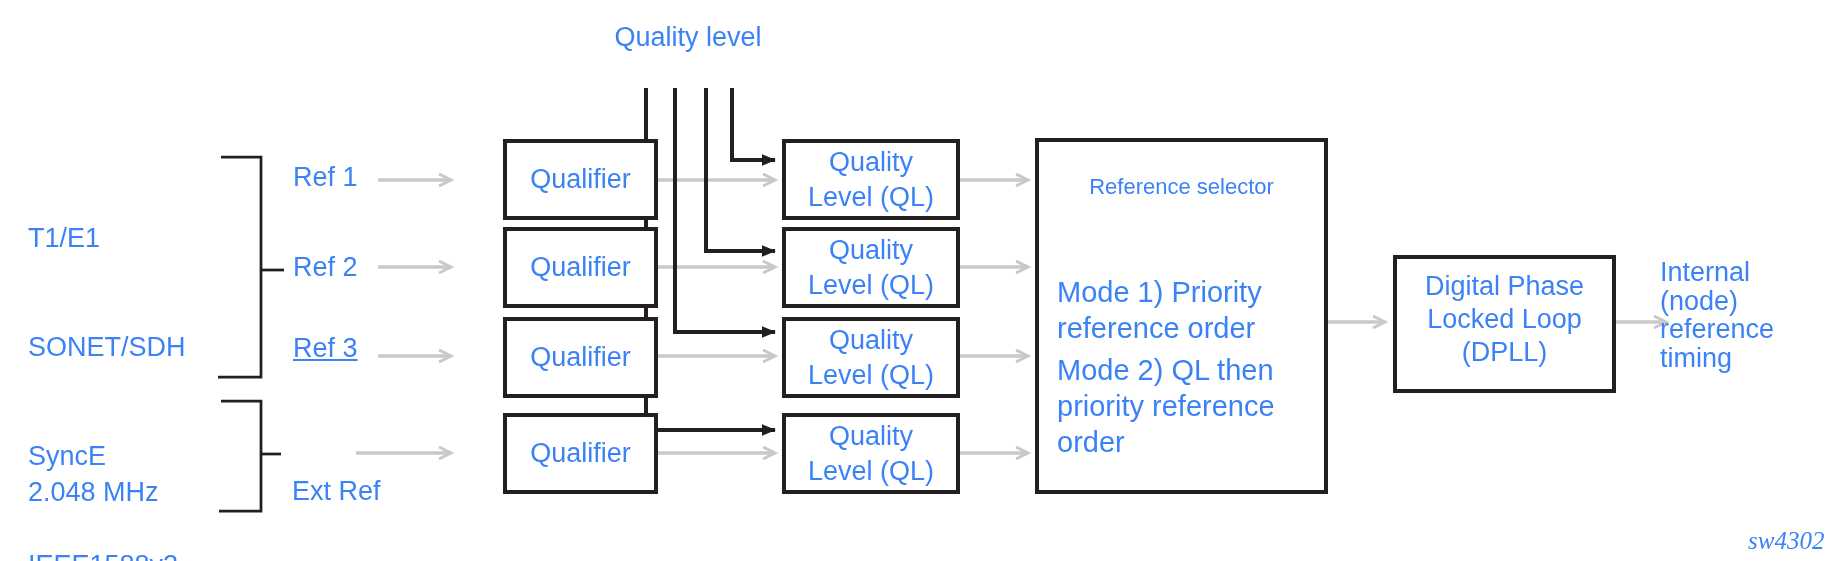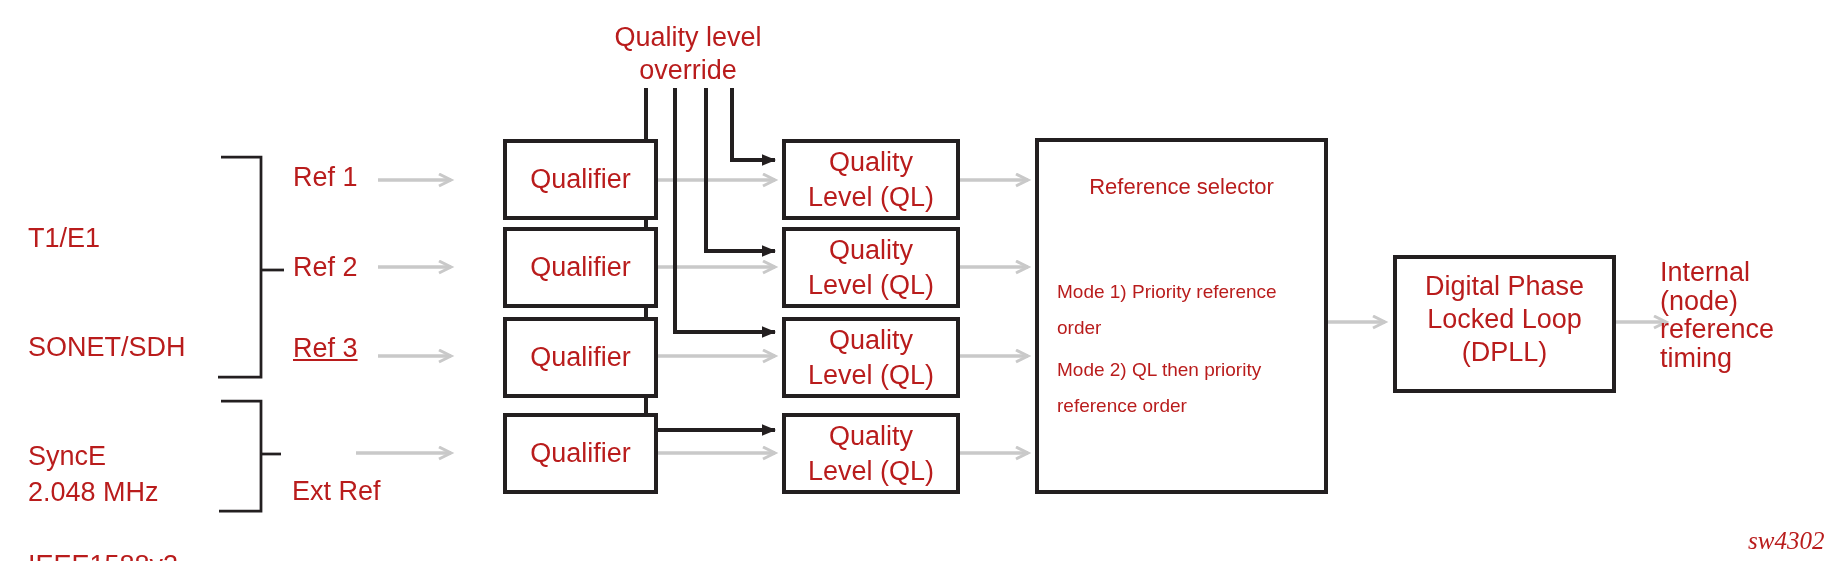--- a/index.html
+++ b/index.html
@@ -2,21 +2,21 @@
 <html><head>
 <meta charset="utf-8">
 <style>
   html, body { margin: 0; padding: 0; background: #ffffff; }
   .canvas {
     position: relative;
     width: 1839px;
     height: 561px;
     background: #ffffff;
     font-family: "Liberation Sans", sans-serif;
-    color: #b91c1c;
+    color: #3b82f6;
     overflow: hidden;
   }
   .canvas svg.wires {
     position: absolute;
     left: 0; top: 0;
     width: 1839px; height: 561px;
   }
   .txt { position: absolute; font-size: 27px; white-space: pre; }
   .list-top   { left: 28px;  top: 147px; line-height: 36.4px; }
   .list-bot   { left: 28px;  top: 397px; line-height: 38px; }
@@ -48,21 +48,21 @@
   .rs-box {
     left: 1035px; top: 138px; width: 293px; height: 356px;
     display: block;
   }
   .rs-title {
     position: absolute; left: 0; right: 0; top: 28px;
     text-align: center; line-height: 33px; font-size: 22px;
   }
   .rs-body {
     position: absolute; left: 18px; top: 132px; width: 242px;
-    text-align: left; font-size: 19px; line-height: 36px;
+    text-align: left; font-size: 29px; line-height: 36px;
   }
   .rs-body p { margin: 0 0 6px 0; }
   .dpll-box { left: 1393px; top: 255px; width: 223px; height: 138px; line-height: 33px; padding-bottom: 10px; }
   .out-label {
     left: 1660px; top: 258px; width: 152px;
     text-align: left; line-height: 28.6px; white-space: normal;
   }
   .fig-code {
     position: absolute; left: 1748px; top: 527px;
     font-family: "Liberation Serif", serif;
@@ -117,21 +117,20 @@
     <g stroke="#231f20" stroke-width="4" fill="none">
       <path d="M732,88 L732,160 L775,160" marker-end="url(#mBlack)"></path>
       <path d="M706,88 L706,251 L775,251" marker-end="url(#mBlack)"></path>
       <path d="M675,88 L675,332 L775,332" marker-end="url(#mBlack)"></path>
       <path d="M646,88 L646,430 L775,430" marker-end="url(#mBlack)"></path>
     </g>
   </svg>
 
   <div class="txt qlo-label">
     <div>Quality level</div>
-    <div>override</div>
   </div>
 
   <div class="txt list-top">
     <div>T1/E1</div>
     <div>SONET/SDH</div>
     <div>SyncE</div>
     <div>IEEE1588v2</div>
     
     
   </div>

